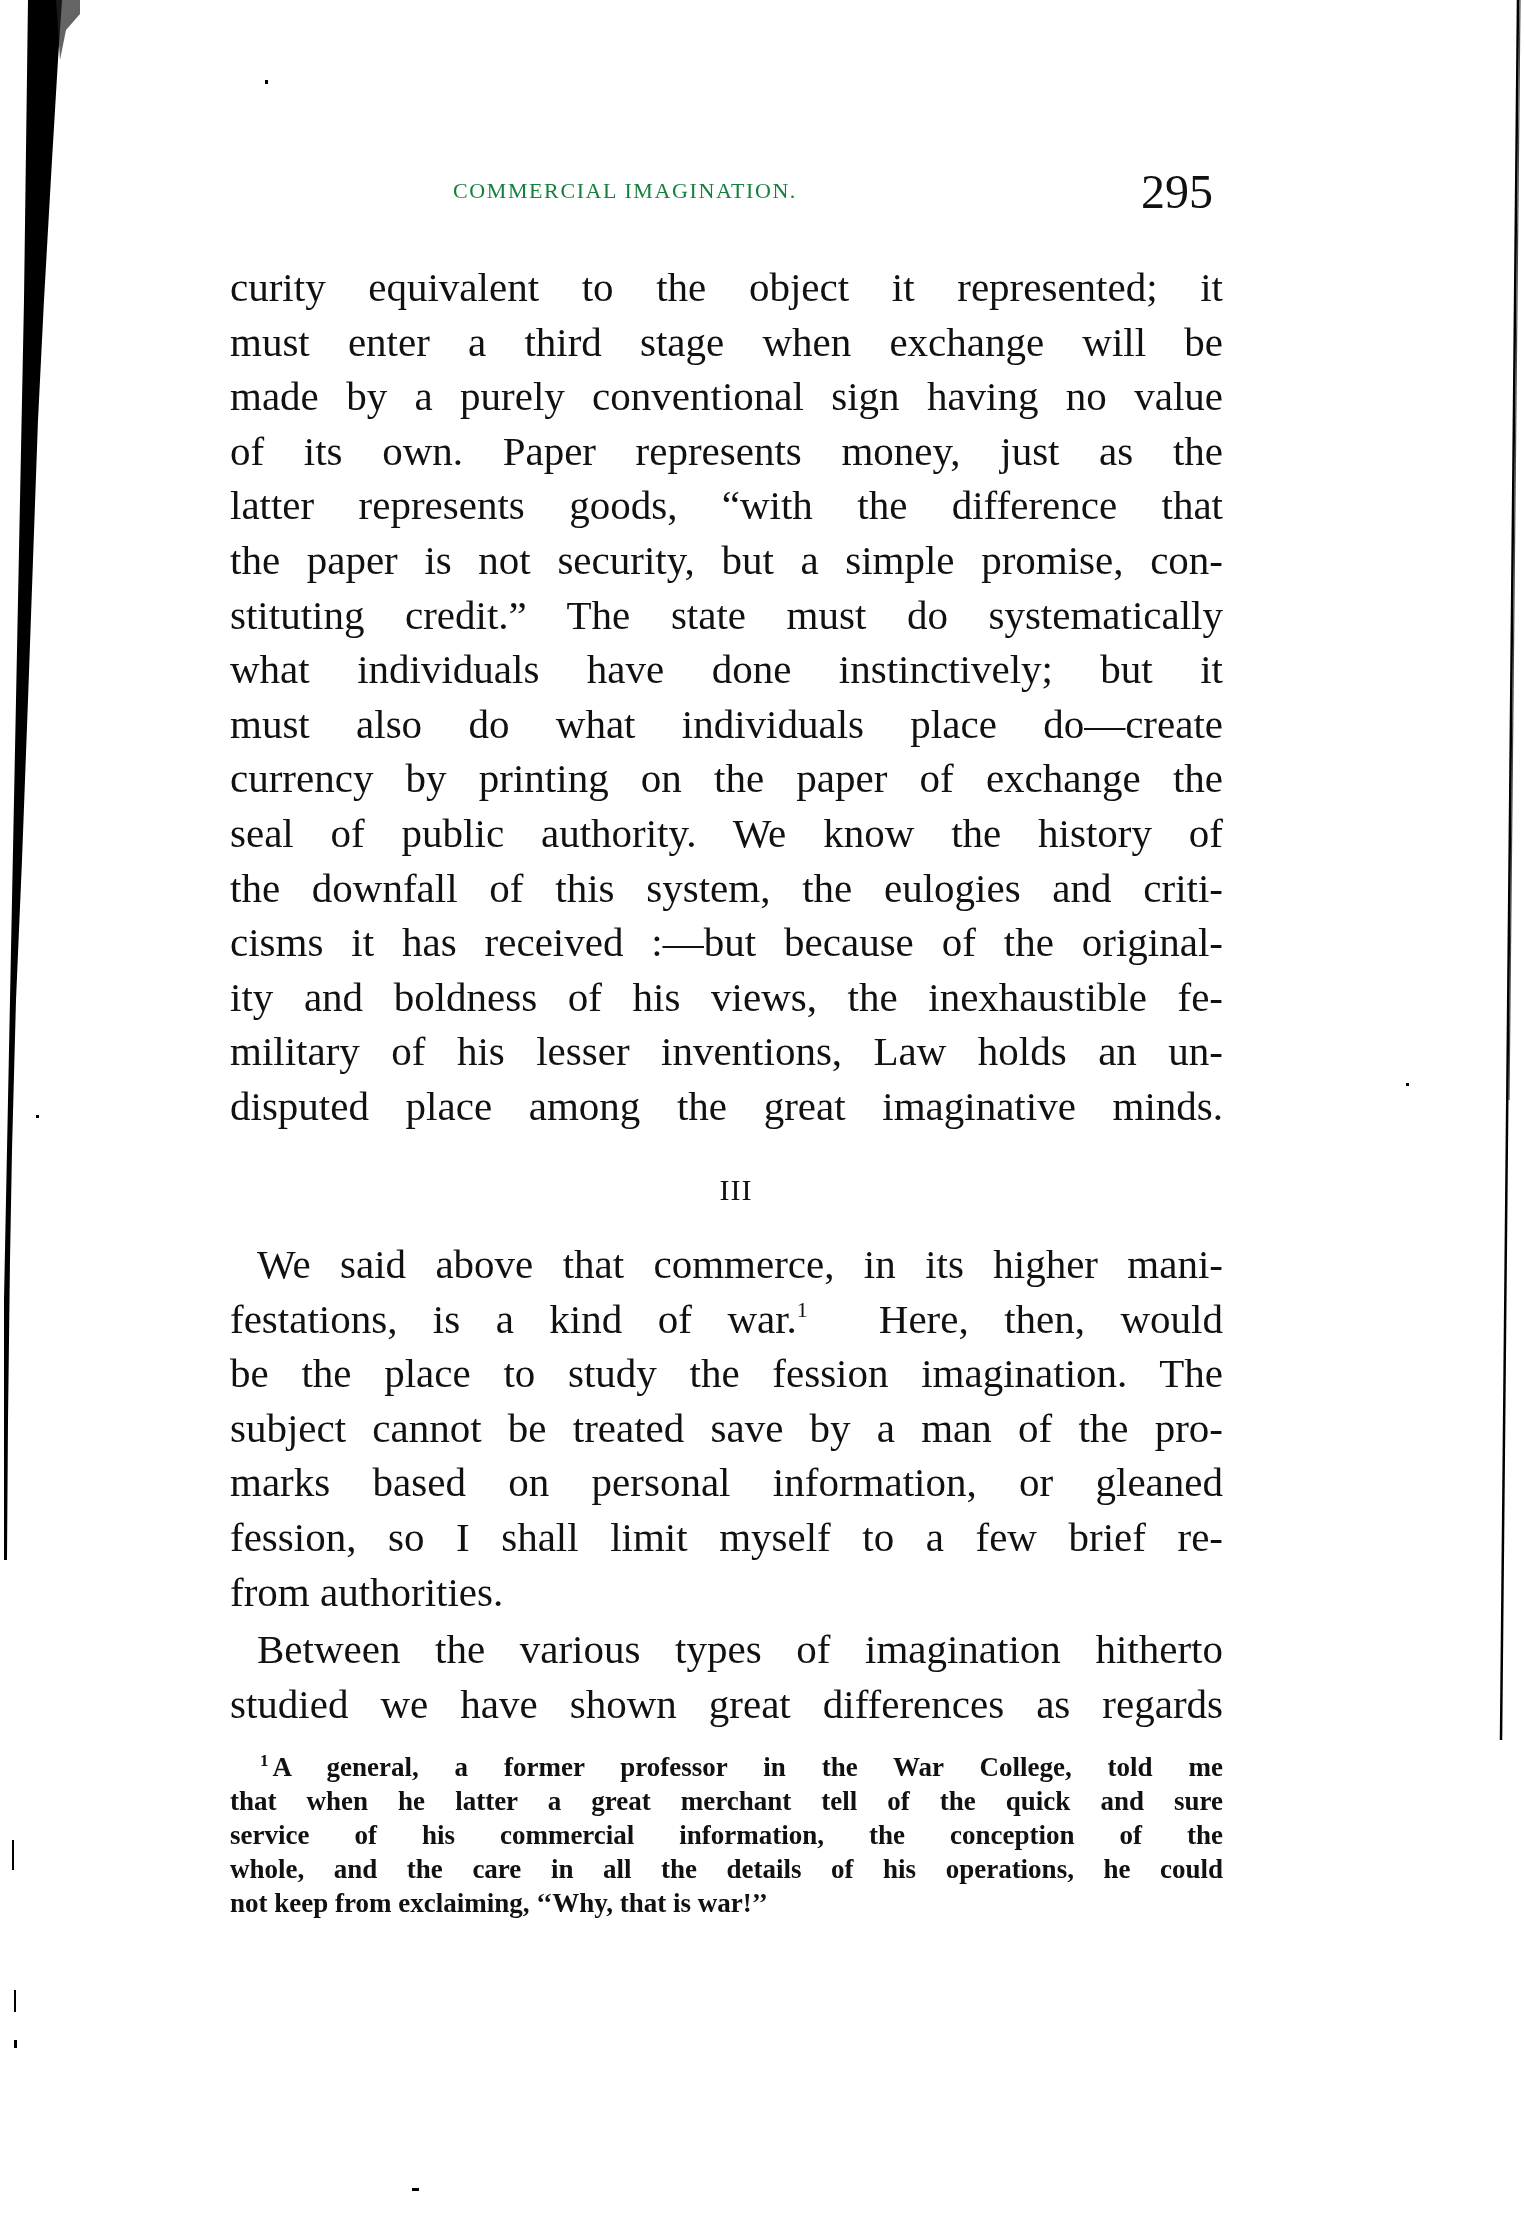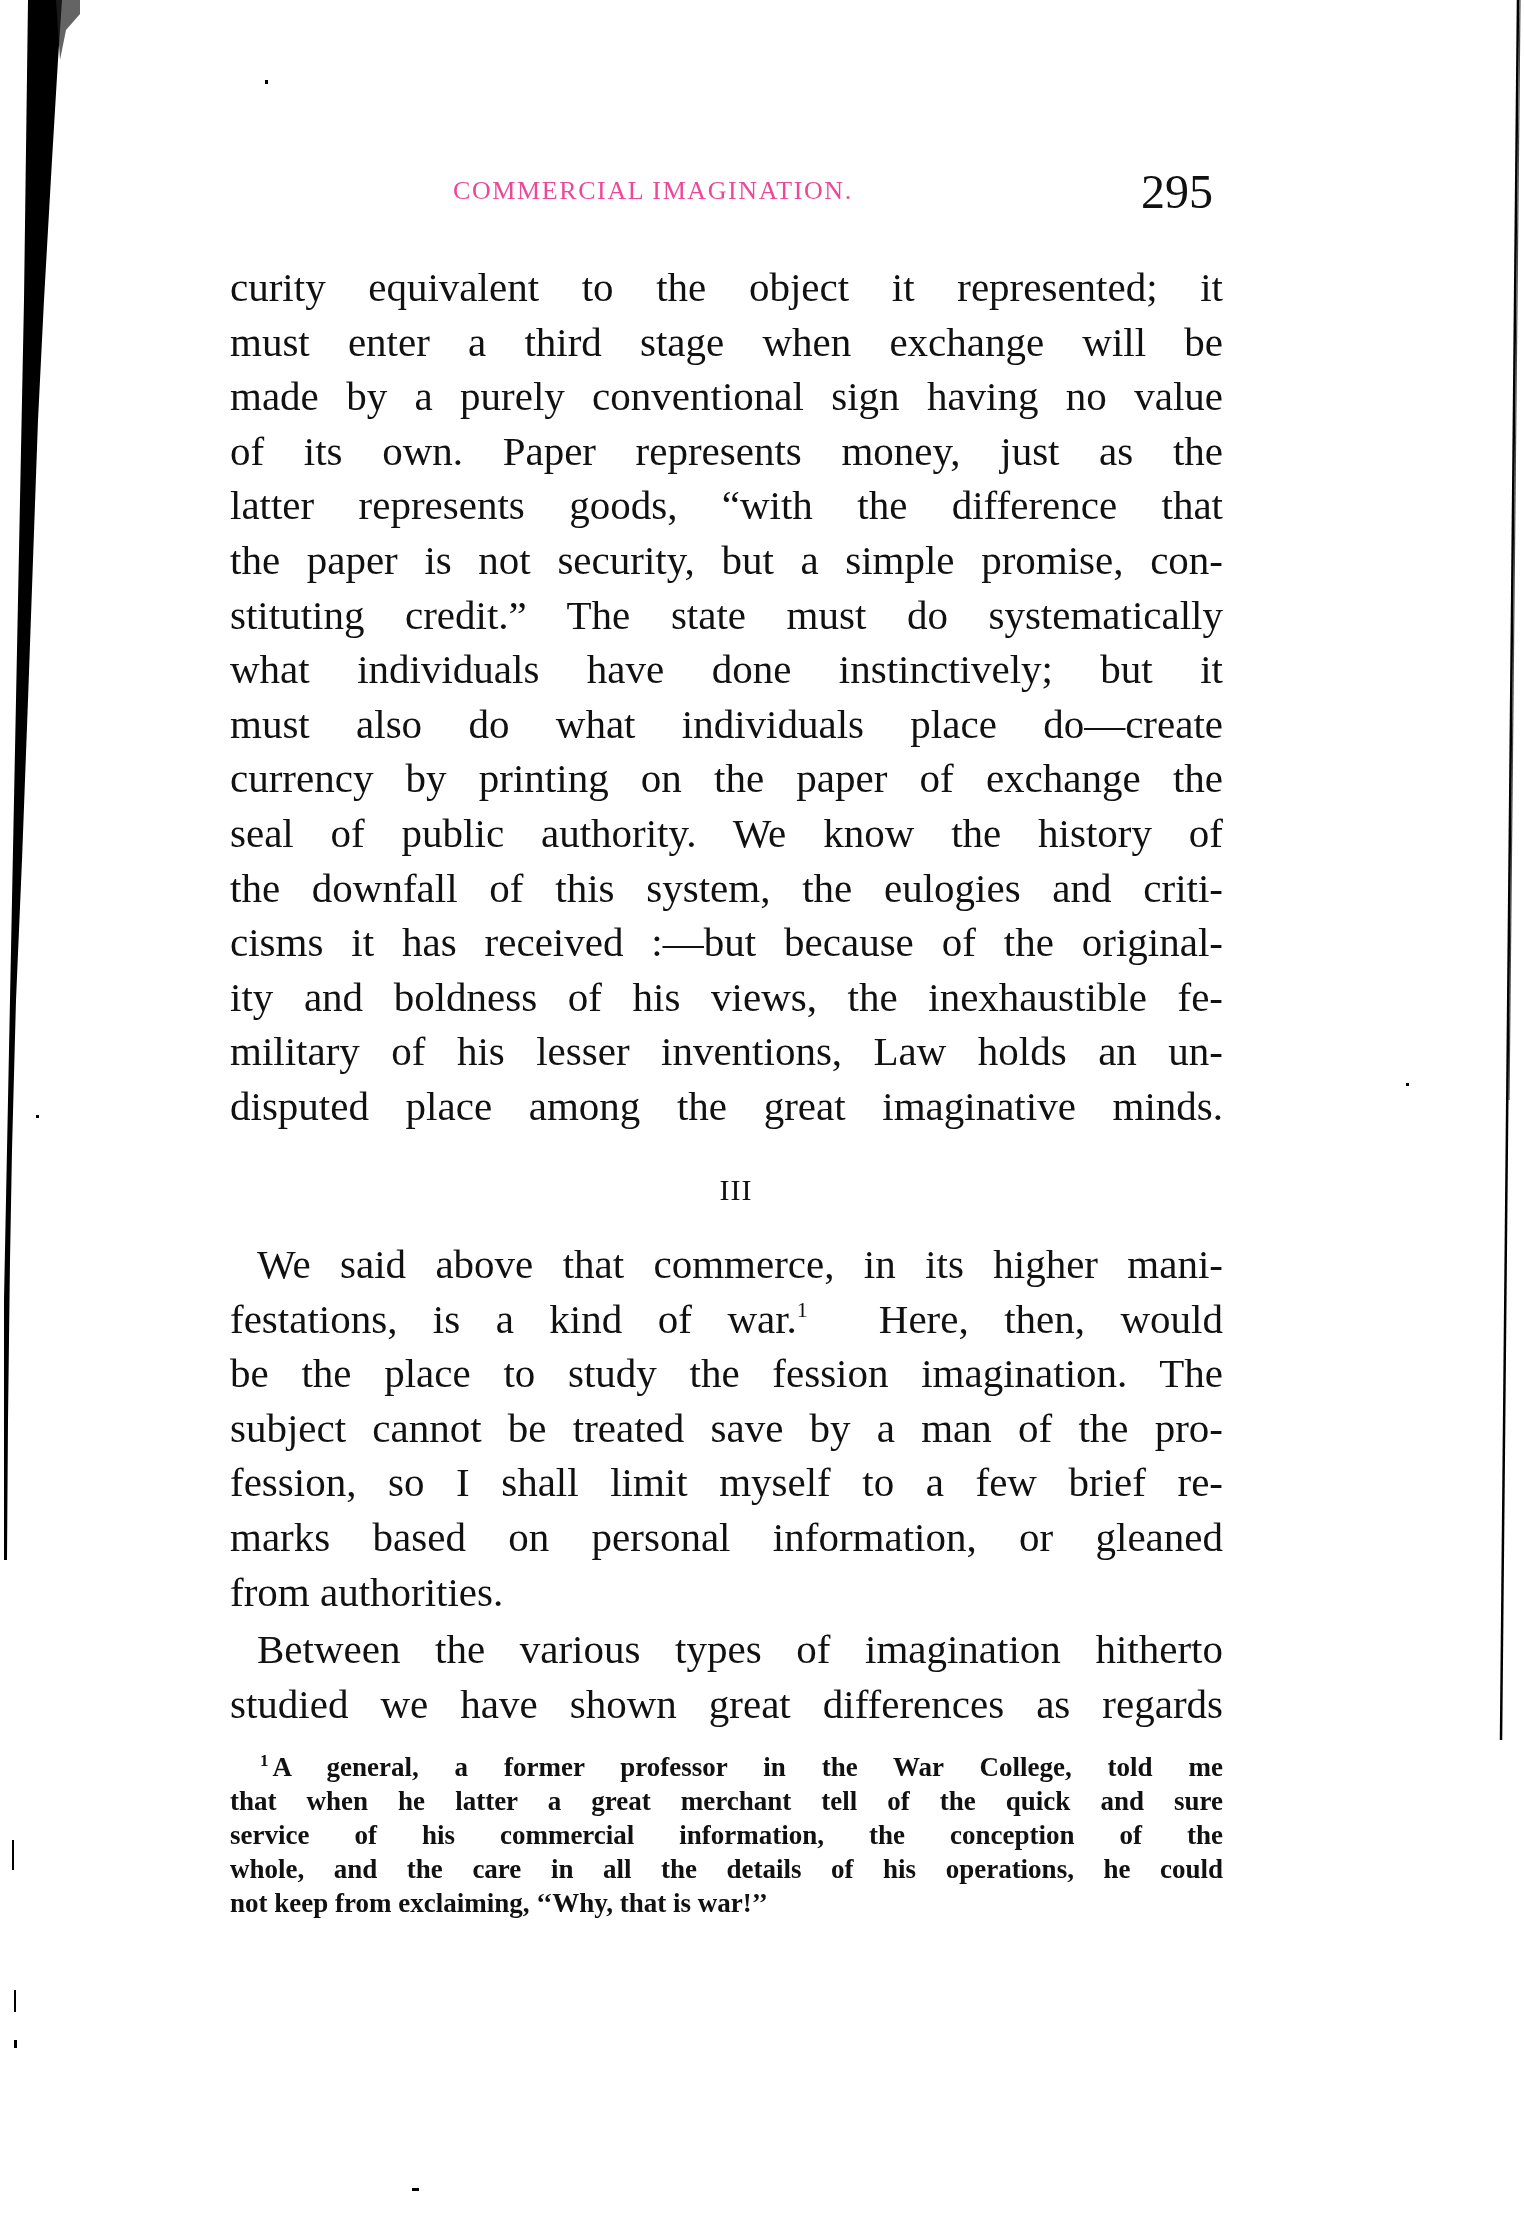--- a/index.html
+++ b/index.html
@@ -8,21 +8,21 @@
 
     
     .binding-shadow { position: absolute; left: 0; top: 0; width: 80px; height: 1600px; }
     .right-edge { position: absolute; left: 1495px; top: 0; width: 30px; height: 1760px; }
     .speck { position: absolute; background: #000; }
 
     
     .running-head {
       position: absolute; left: 453px; top: 176px;
       font-family: "Liberation Serif", "DejaVu Serif", serif;
-      font-size: 26px; letter-spacing: 1.6px; color: #ec4899;
+      font-size: 22px; letter-spacing: 1.6px; color: #15803d;
       line-height: 30px; white-space: nowrap;
     }
     .page-number {
       position: absolute; left: 1141px; top: 170px; width: 62px;
       font-family: "Liberation Serif", "DejaVu Serif", serif;
       font-size: 48px; color: #111; line-height: 44px; text-align: right;
     }
 
     
     .text-block {
@@ -101,22 +101,22 @@
 
   <div class="section-numeral">
     <span>III</span>
   </div>
 
   <div class="text-block" style="top:1237px;">
     <div class="body-line indent">We said above that commerce, in its higher mani-</div>
     <div class="body-line"><span>festations, is a kind of war.</span><span class="sup">1</span><span style="white-space:pre;">  Here, then, would</span></div>
     <div class="body-line">be the place to study the fession imagination.  The</div>
     <div class="body-line">subject cannot be treated save by a man of the pro-</div>
+    <div class="body-line">marks based on personal information, or gleaned</div>
     <div class="body-line">fession, so I shall limit myself to a few brief re-</div>
-    <div class="body-line">marks based on personal information, or gleaned</div>
     <div class="body-line last">from authorities.</div>
   </div>
 
   <div class="text-block" style="top:1622px;">
     <div class="body-line indent">Between the various types of imagination hitherto</div>
     <div class="body-line">studied we have shown great differences as regards</div>
   </div>
 
   <div class="text-block" style="top:1750px;">
     <div class="footnote-line indent"><span class="fn-sup">1</span><span>A general, a former professor in the War College, told me</span></div>

